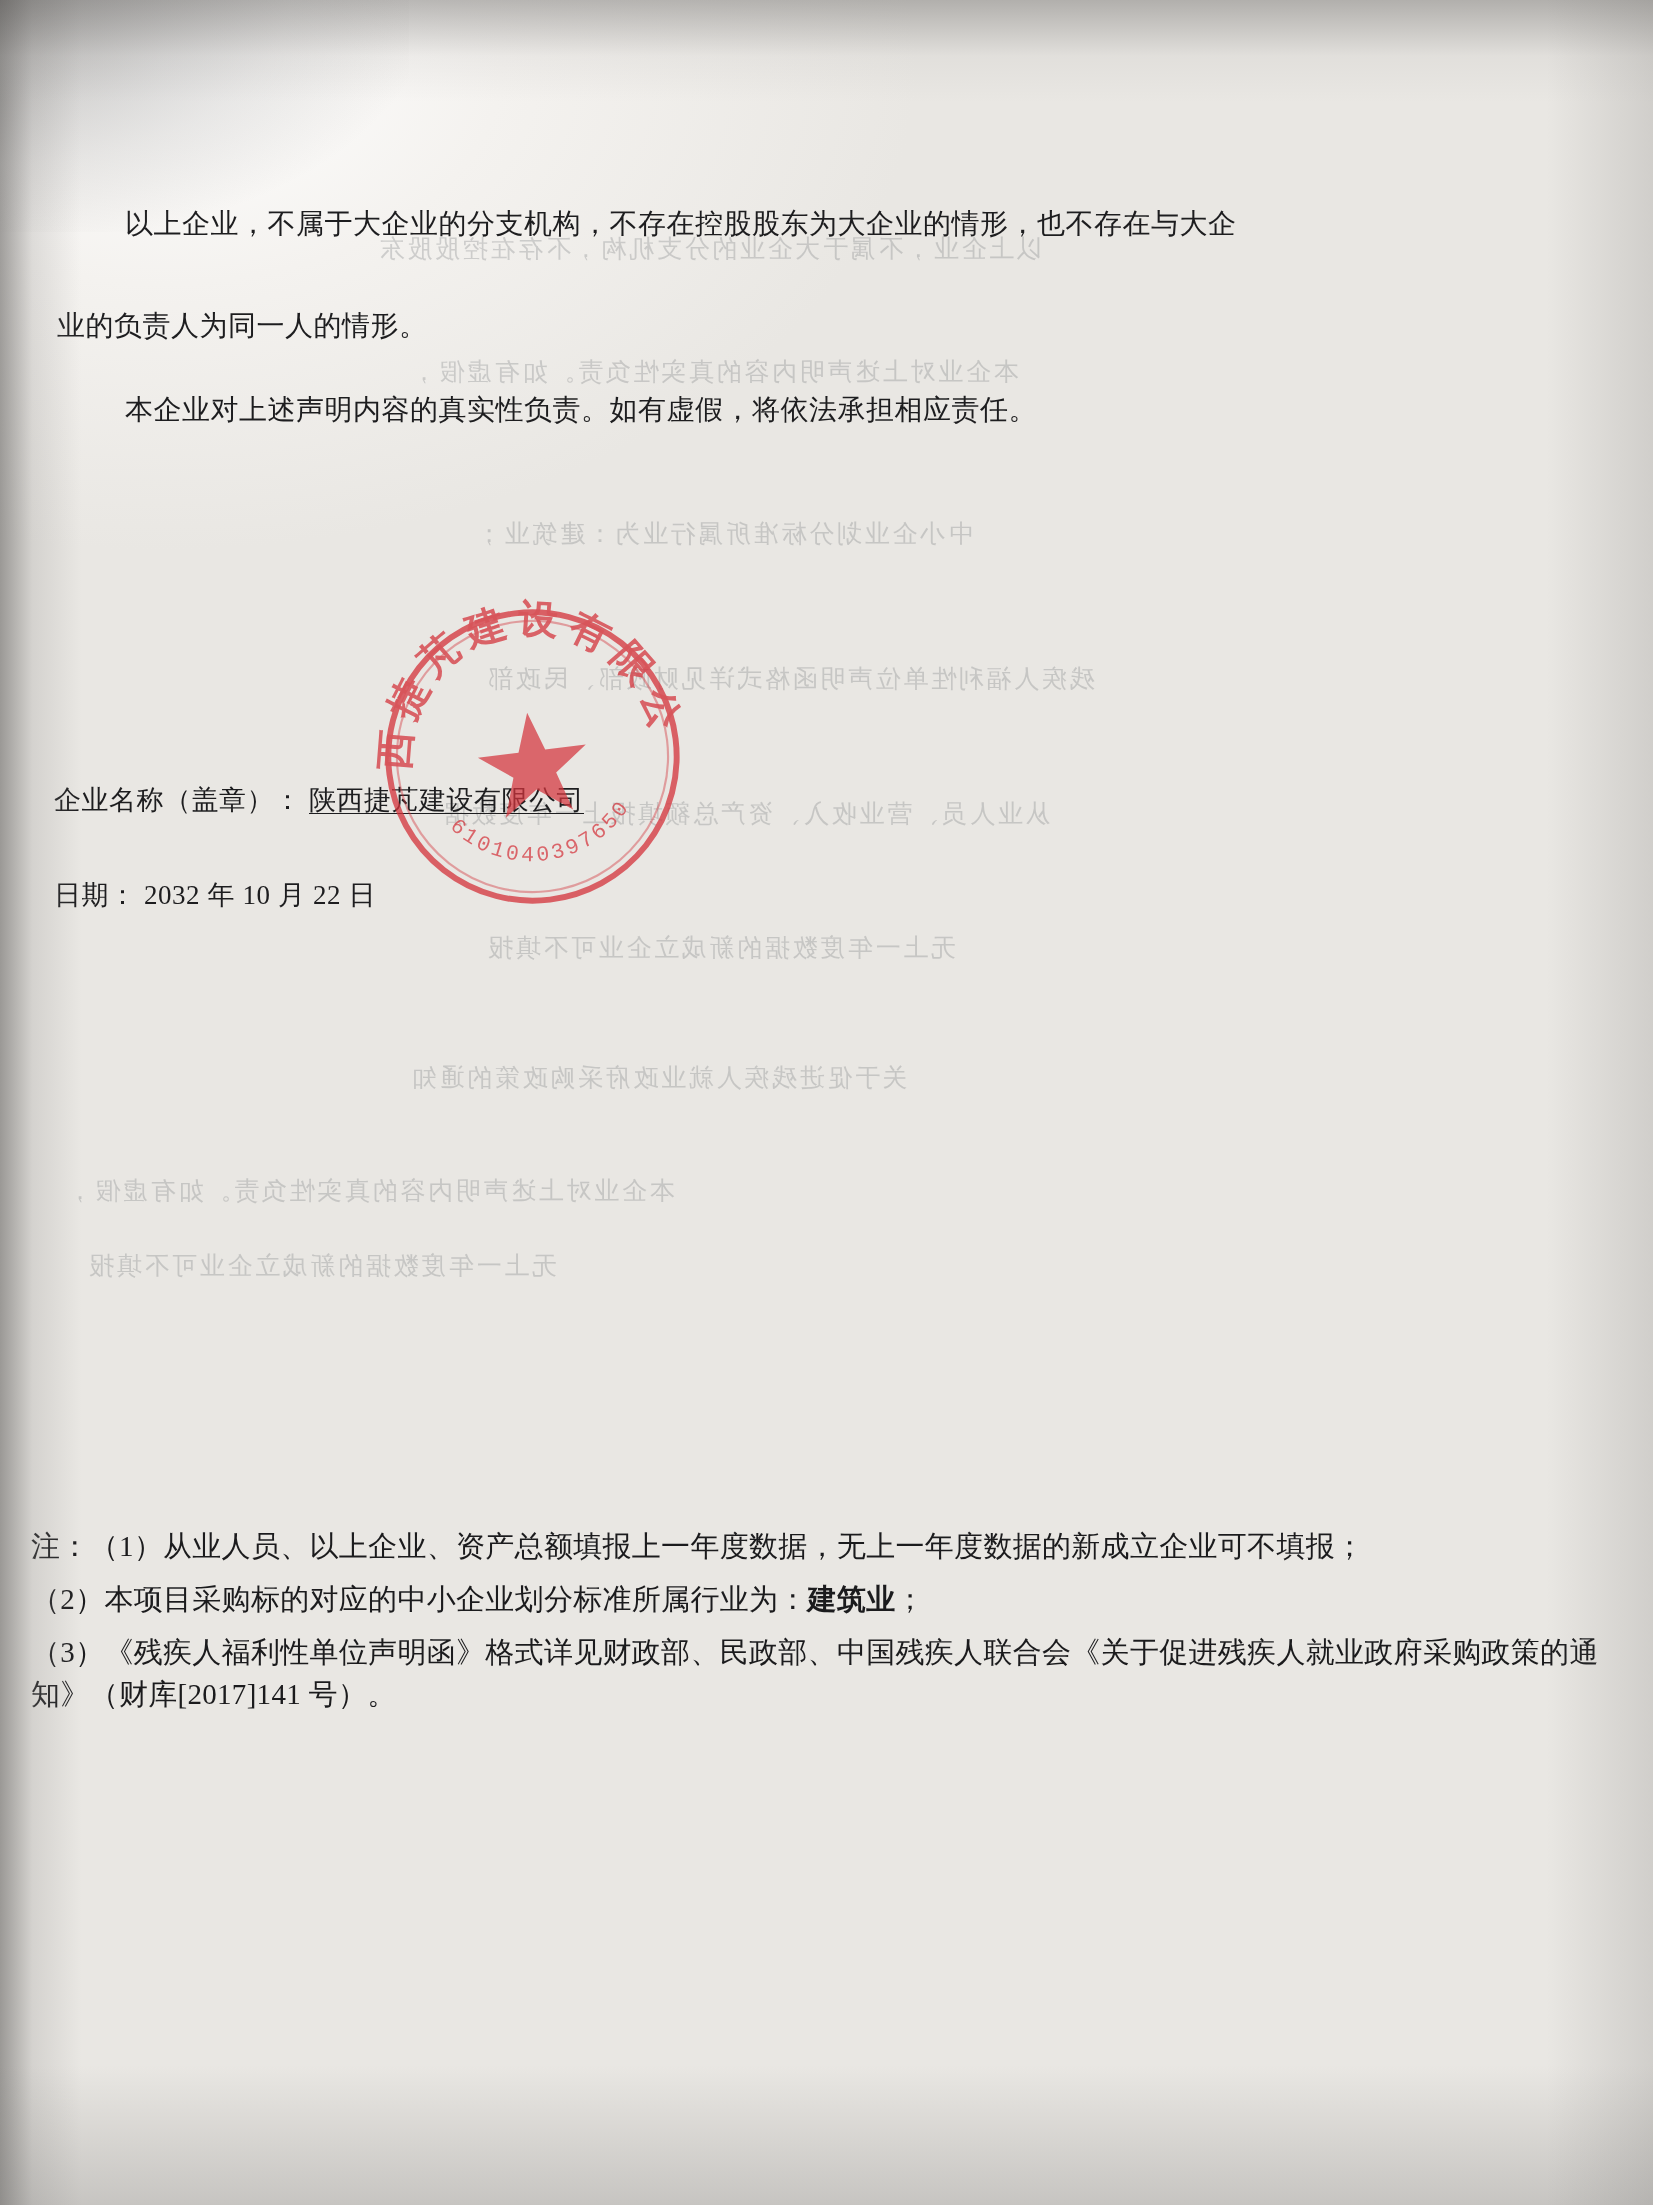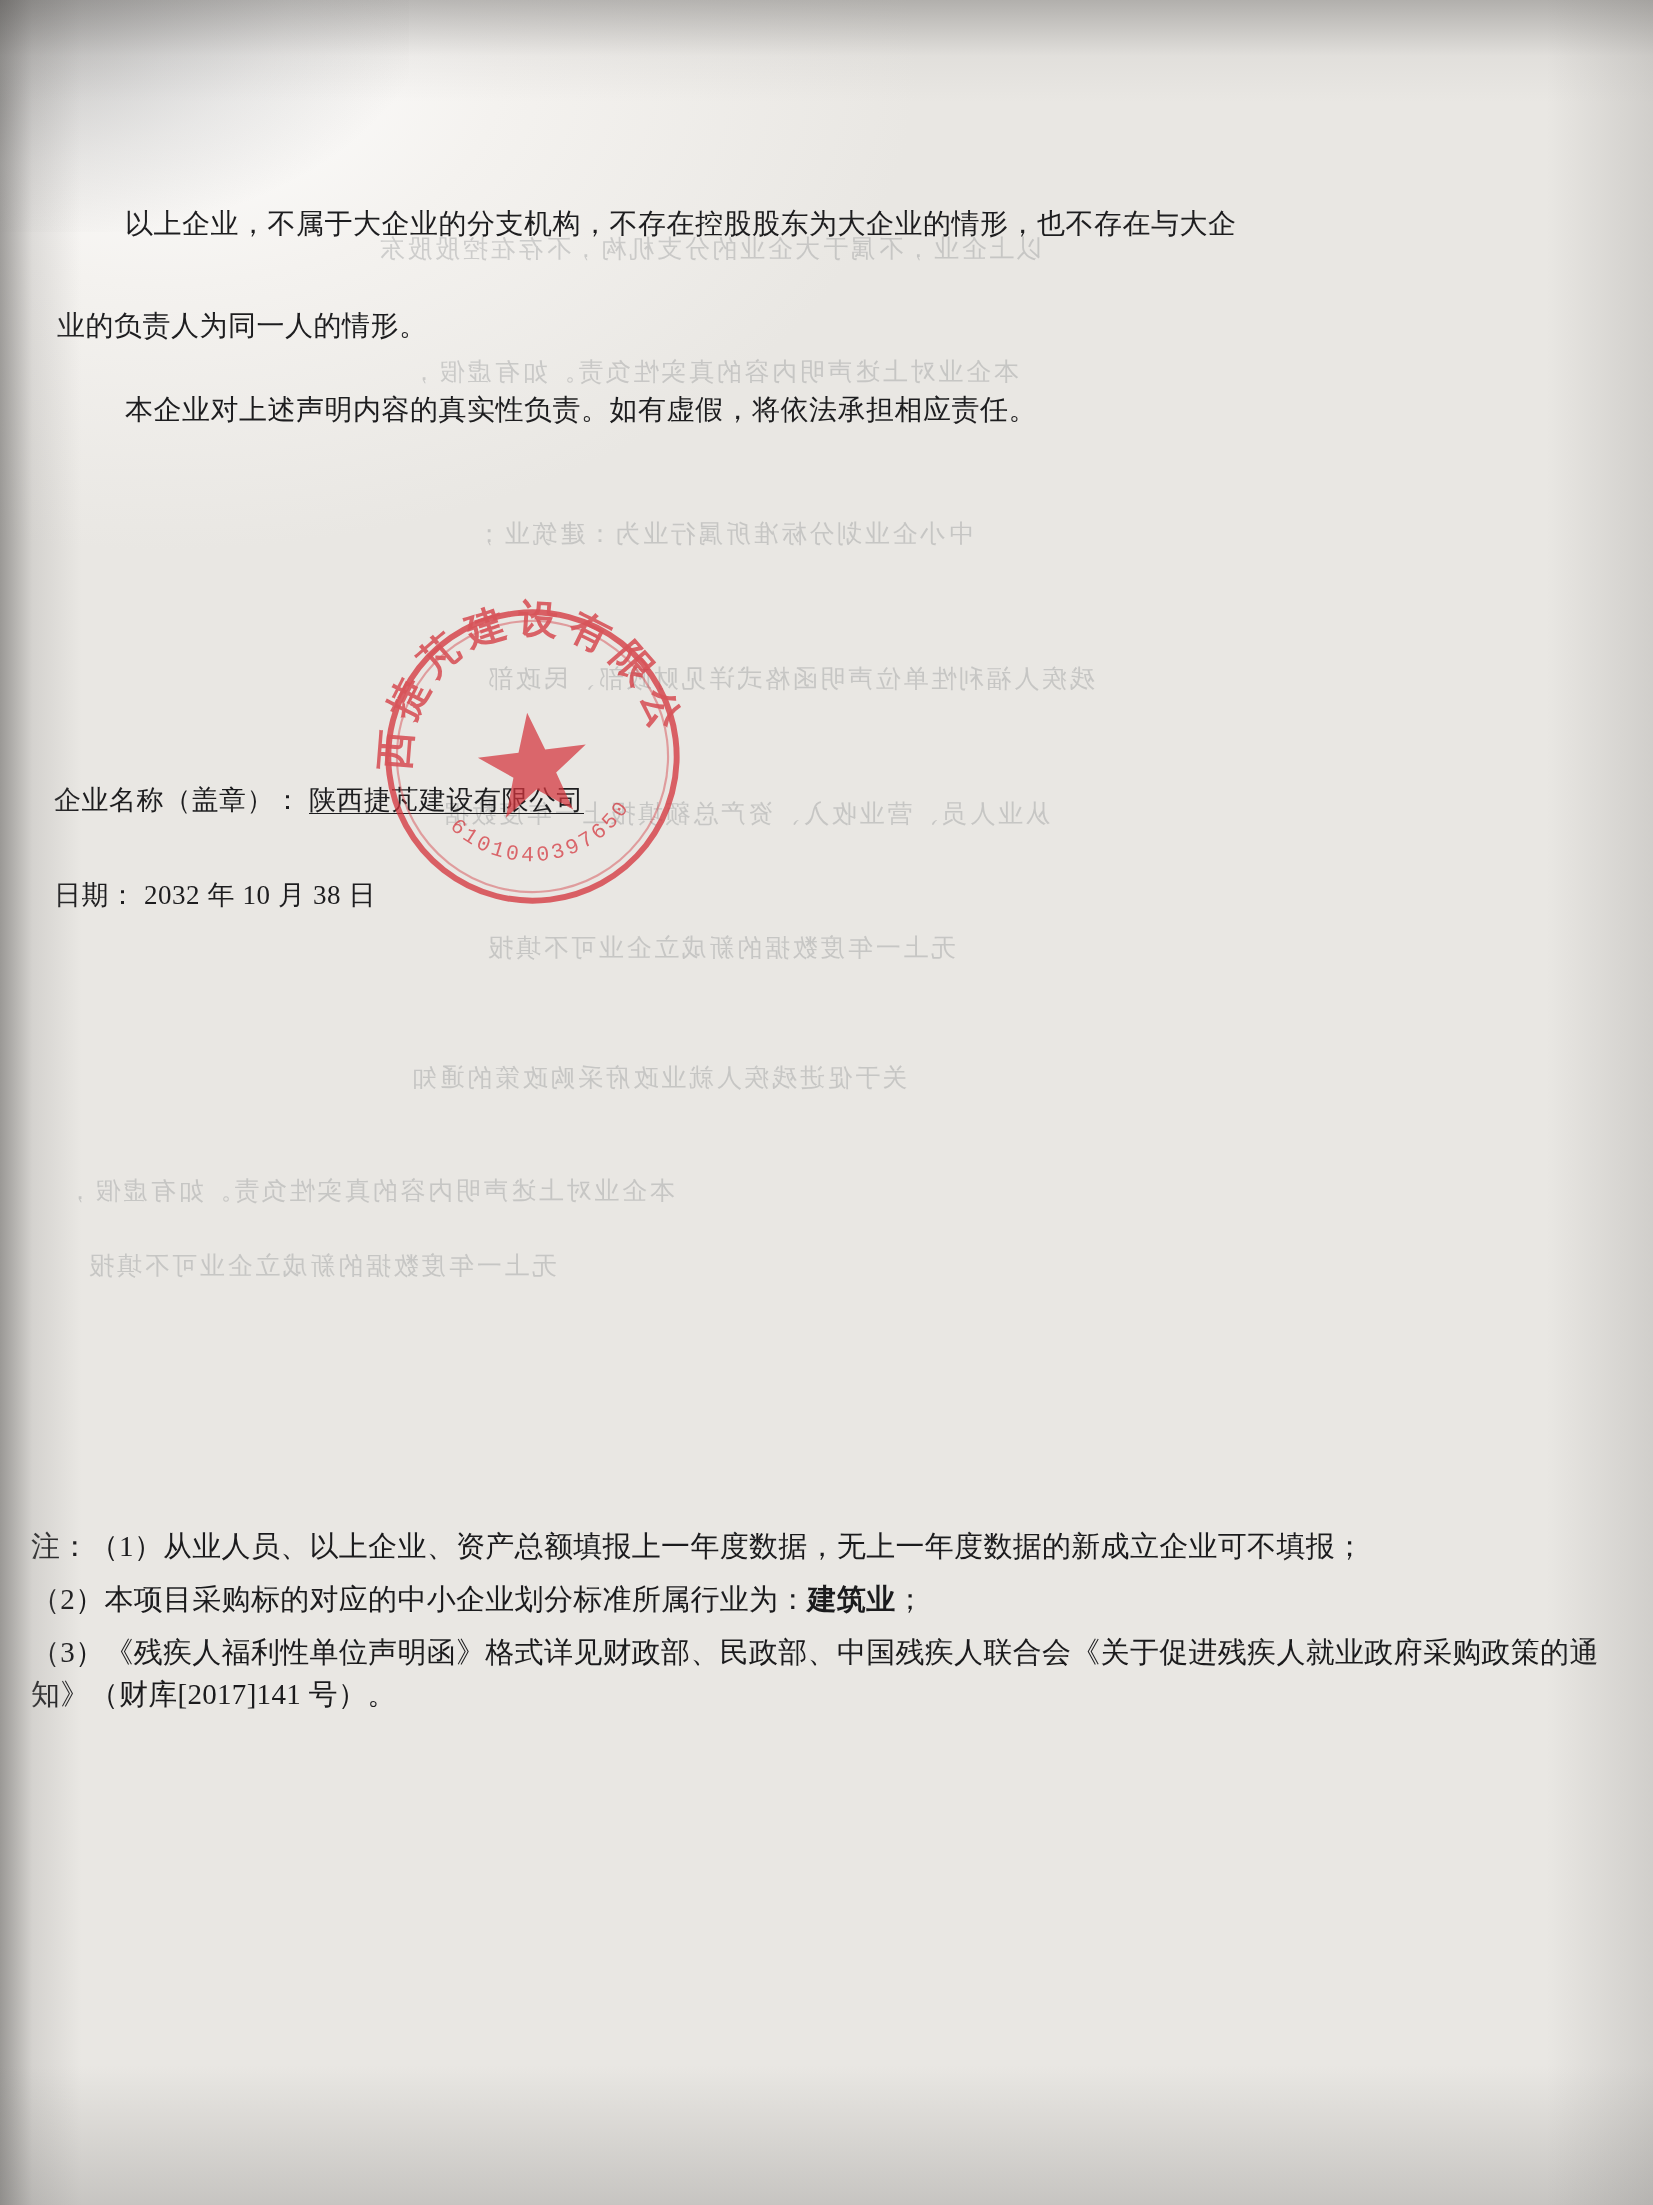--- a/index.html
+++ b/index.html
@@ -160,21 +160,21 @@
 
     <div class="para p1-l1">以上企业，不属于大企业的分支机构，不存在控股股东为大企业的情形，也不存在与大企</div>
     <div class="para p1-l2">业的负责人为同一人的情形。</div>
     <div class="para p2">本企业对上述声明内容的真实性负责。如有虚假，将依法承担相应责任。</div>
 
     <div class="field-row field-company">
       <span>企业名称（盖章）：</span><span class="company-value">陕西捷芃建设有限公司</span>
     </div>
 
     <div class="field-row field-date">
-      <span>日期：</span><span class="date-num">2032</span><span>年</span><span class="date-num">10</span><span>月</span><span class="date-num">38</span><span>日</span>
+      <span>日期：</span><span class="date-num">2032</span><span>年</span><span class="date-num">10</span><span>月</span><span class="date-num">22</span><span>日</span>
     </div>
 
     <svg class="seal" viewBox="0 0 660 660">
       <defs>
         <path id="sealTopArc" d="M 100 330 A 230 230 0 0 1 560 330"></path>
         <path id="sealBottomArc" d="M 135 400 A 215 215 0 0 0 525 400"></path>
       </defs>
       <g transform="rotate(-7 330 330)" fill="none" stroke="#d4343c" stroke-width="11" opacity="0.92">
         <circle cx="330" cy="330" r="268"></circle>
         <circle cx="330" cy="330" r="252" stroke-width="4" opacity="0.55"></circle>

